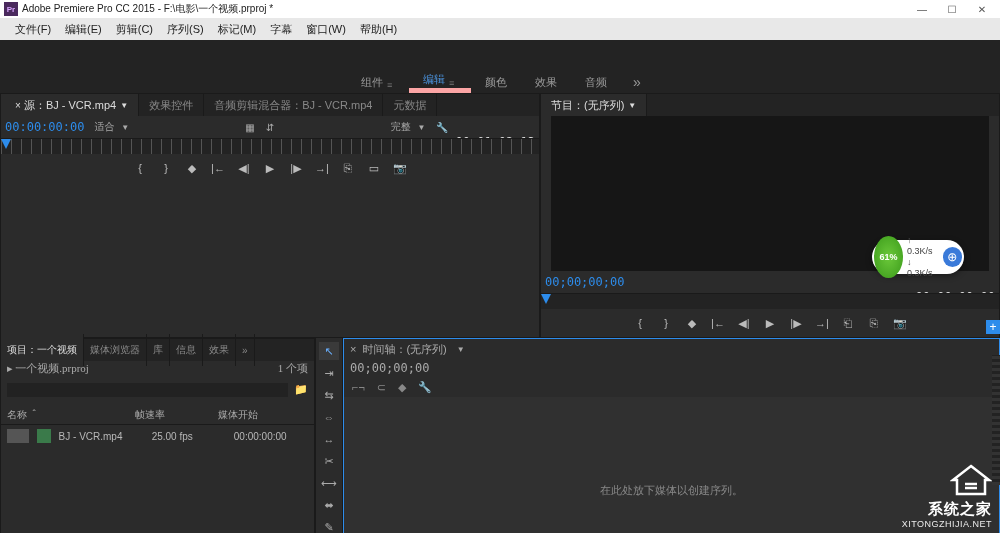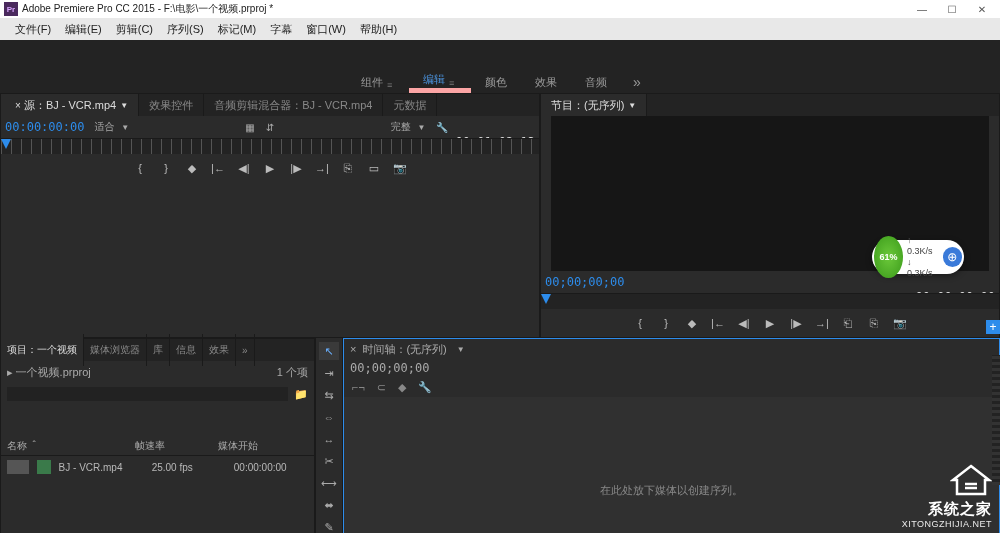--- a/index.html
+++ b/index.html
@@ -47,23 +47,23 @@
     .transport { height: 28px; display: flex; align-items: center; justify-content: center; gap: 12px; background: #2b2b2b; color: #bbb; }
     .transport .ctrl { width: 14px; font-size: 11px; text-align: center; }
 
     .program-body { flex: 1; background: #161616; margin: 0 10px; position: relative; }
     .program-panel { border: 1px solid #2d8ceb; }
     
     
     .bottom-row { display: grid; grid-template-columns: 315px 28px 1fr; }
     
     .project-panel .panel-tabs .panel-tab { padding: 16px 6px; font-size: 10px; }
-    .project-header { height: 22px; display: flex; align-items: center; padding: 0 6px; justify-content: space-between; color: #aaa; }
+    .project-header { height: 22px; display: flex; padding: 0 6px; justify-content: space-between; color: #aaa; font-family: Liberation Serif, serif; }
     .folder-icon { color: #888; }
-    .table-header { height: 20px; display: flex; padding: 0 6px; color: #aaa; font-size: 10px; border-bottom: 1px solid #1a1a1a; align-items: center; gap: 8px; margin-top: 31px; }
+    .table-header { height: 20px; display: flex; padding: 0 6px; color: #aaa; font-size: 10px; border-bottom: 1px solid #1a1a1a; align-items: center; gap: 8px; }
     .col-name { width: 120px; }
     .col-fps { width: 75px; }
     .col-start { width: 75px; }
     .asset-row { height: 22px; display: flex; align-items: center; padding: 0 6px; gap: 8px; font-size: 10px; }
     .thumb { width: 22px; height: 14px; background: #555; }
     .clip-icon { width: 14px; height: 14px; background: #3a7a4a; display: inline-block; }
     .project-footer { height: 22px; display: flex; align-items: center; padding: 0 6px; gap: 10px; color: #aaa; border-top: 1px solid #1a1a1a; }
     .project-body { flex: 1; background: #2b2b2b; }
     
     .tool-strip { background: #2b2b2b; display: flex; flex-direction: column; align-items: center; padding: 4px 0; gap: 4px; color: #aaa; border-left: 1px solid #1a1a1a; border-right: 1px solid #1a1a1a; }

